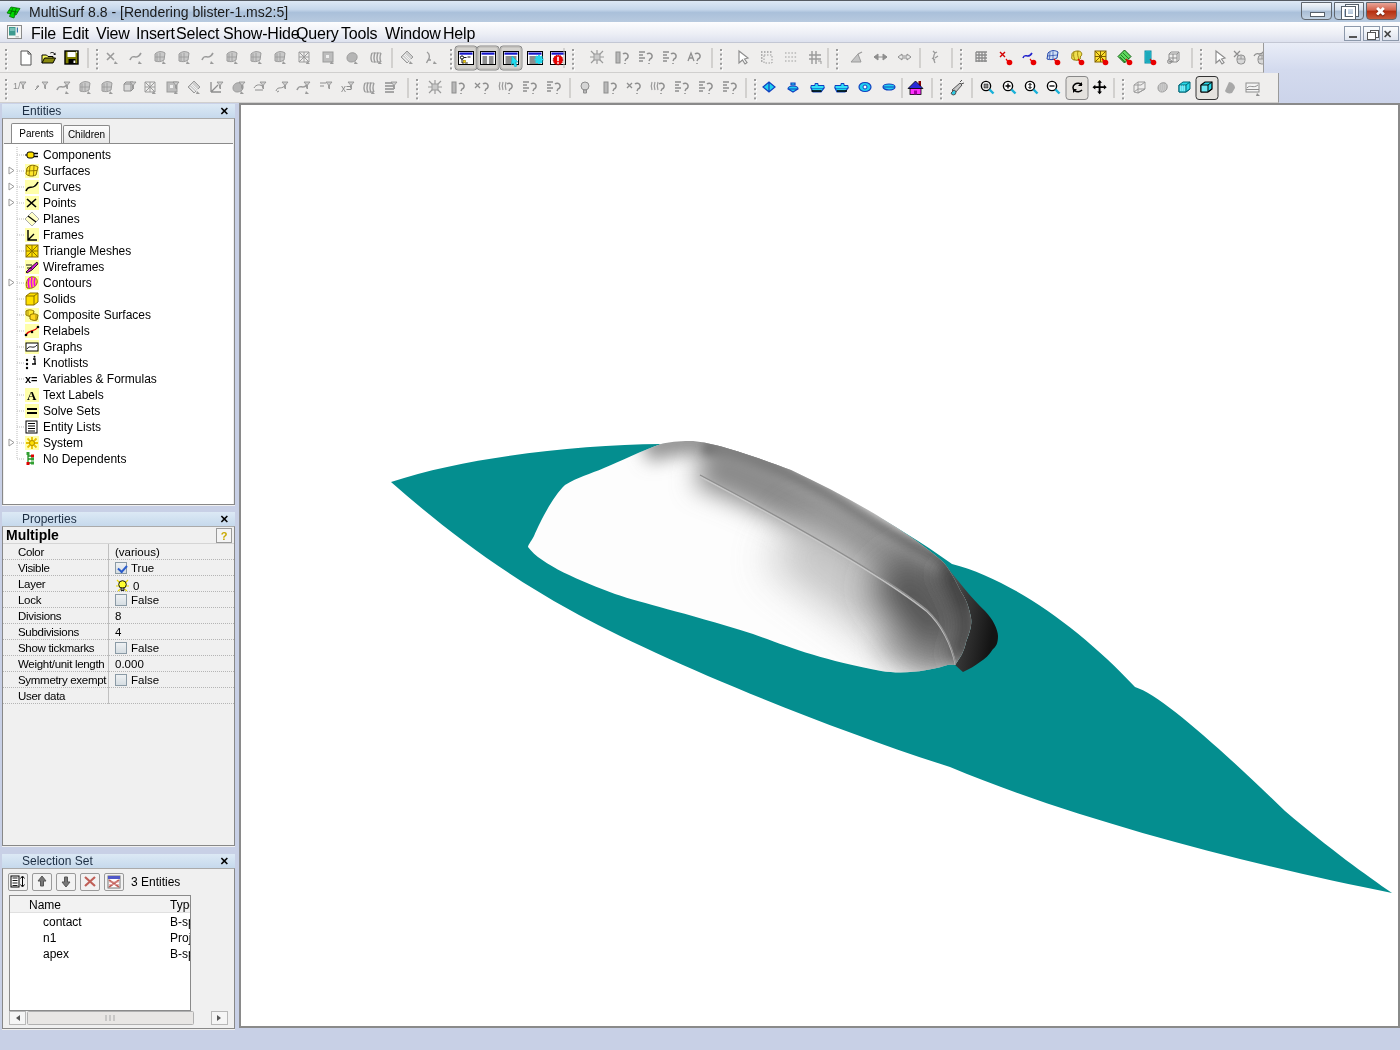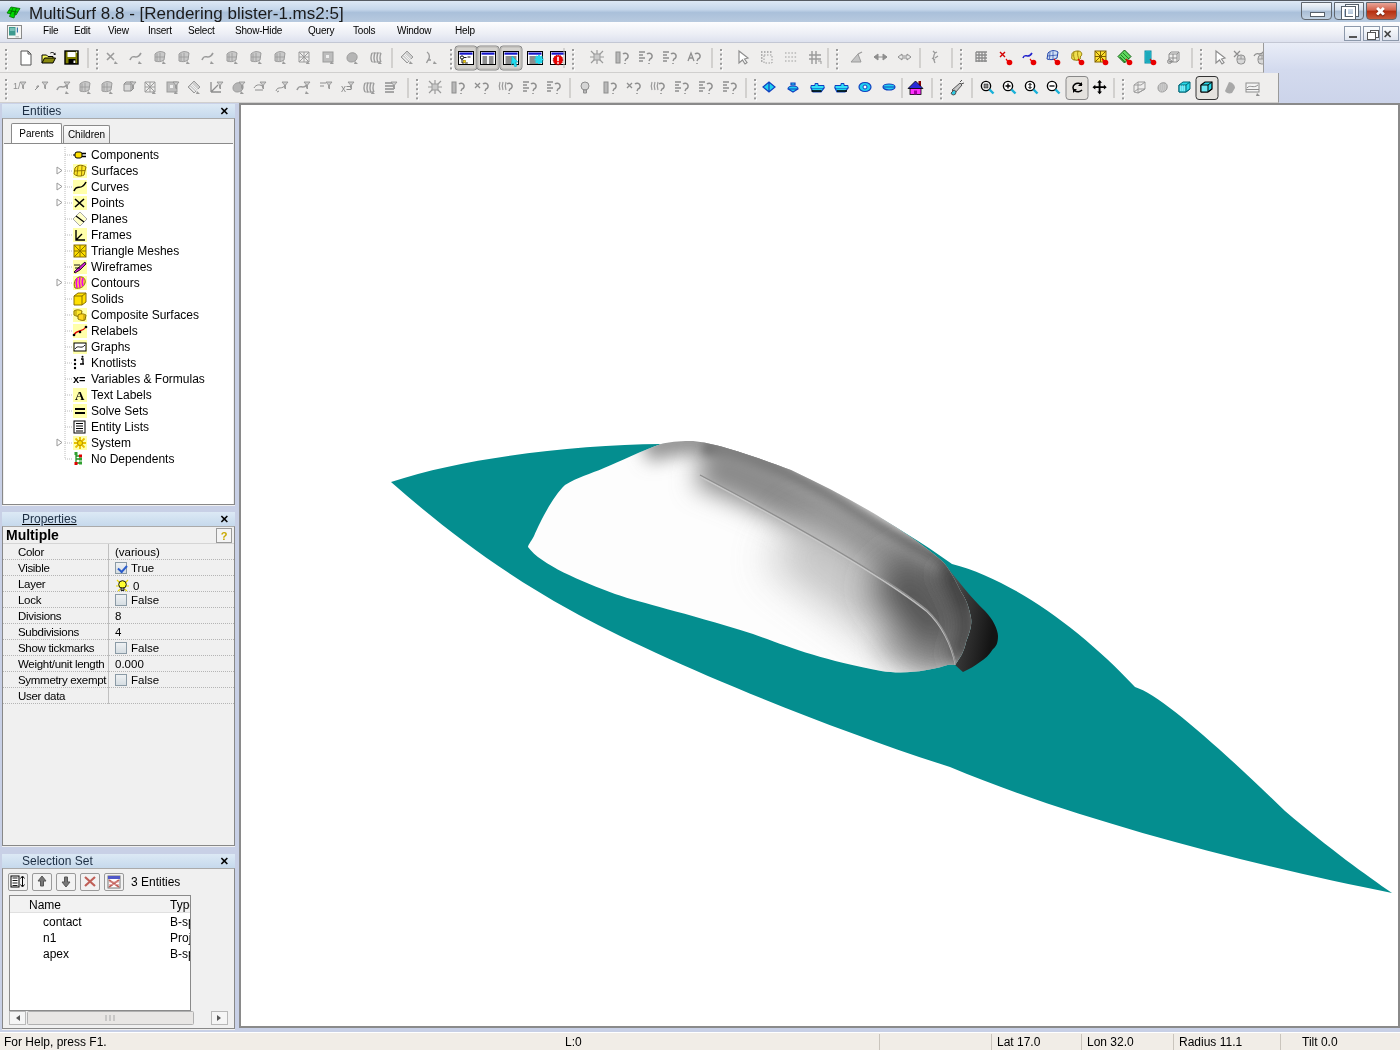--- a/index.html
+++ b/index.html
@@ -3,33 +3,33 @@
 <meta charset="utf-8">
 <style>
 * { margin:0; padding:0; box-sizing:border-box; }
 html,body { width:1400px; height:1050px; overflow:hidden; font-family:"Liberation Sans", sans-serif; }
 #root { position:relative; width:1400px; height:1050px; background:linear-gradient(180deg,#e9edf7 43px,#d3daee 70px,#ccd4ea 103px,#c8d0e6 104px,#c8d0e6 100%); }
 
 #titlebar { position:absolute; left:0; top:0; width:1400px; height:22px;
   background:linear-gradient(#dde8f5 0%, #c6d7eb 40%, #aac0da 55%, #b8cadf 100%);
   border-top:1px solid #565b63; }
 #titlebar .ticon { position:absolute; left:6px; top:4px; width:16px; height:15px; }
-#titlebar .ttext { position:absolute; left:29px; top:3px; font-size:17px; color:#1a1a1a; }
+#titlebar .ttext { position:absolute; left:29px; top:3px; font-size:14px; color:#1a1a1a; }
 .winbtn { position:absolute; top:1px; height:18px; border:1px solid #60666e; border-radius:0 0 4px 4px; }
 #btnmin { left:1301px; width:31px; background:linear-gradient(#f4f7fa 0%, #cfdceb 45%, #a8bcd4 50%, #c2d2e3 100%); }
 #btnmax { left:1334px; width:30px; background:linear-gradient(#f4f7fa 0%, #cfdceb 45%, #a8bcd4 50%, #c2d2e3 100%); }
 #btncls { left:1366px; width:31px; background:linear-gradient(#e8a598 0%, #d2614a 45%, #b52d0e 50%, #c85b3c 100%); }
 #btnmin::after { content:""; position:absolute; left:8px; top:9px; width:13px; height:3px; background:#fff; border:1px solid #56606b; }
 #btnmax::after { content:""; position:absolute; left:7px; top:4px; width:9px; height:8px; background:transparent; border:2px solid #fff; outline:1px solid #56606b; }
 #btnmax::before { content:""; position:absolute; left:11px; top:2px; width:8px; height:7px; border:2px solid #fff; outline:1px solid #56606b; background:linear-gradient(#dfe9f4,#b4c6da); }
 #btncls::after { content:"\2716"; position:absolute; left:8px; top:1px; color:#fff; font-size:13px; text-shadow:0 1px 1px #5f1200; }
 
 #menubar { position:absolute; left:0; top:22px; width:1400px; height:21px; border-bottom:1px solid #c3c7d4;
   background:linear-gradient(#fdfdfe 0%, #eceef5 60%, #dde1ee 100%); }
-#menubar .mitem { position:absolute; top:3px; font-size:10px; color:#000; letter-spacing:-0.2px;margin-left:12px; }
+#menubar .mitem { position:absolute; top:3px; font-size:16px; color:#000; letter-spacing:-0.2px; }
 #menubar .micon { position:absolute; left:7px; top:3px; width:16px; height:14px; }
 .mdibtn { position:absolute; top:4px; width:17px; height:15px; background:linear-gradient(#fbfcfd,#dfe4ef); border:1px solid #8d99ab; }
 #mdimin { left:1344px; } #mdirest { left:1363px; } #mdicls { left:1382px; }
 #mdimin::after { content:""; position:absolute; left:4px; top:9px; width:8px; height:2px; background:#555; }
 #mdirest::after { content:""; position:absolute; left:3px; top:5px; width:7px; height:6px; border:1px solid #555; background:#fff; }
 #mdirest::before { content:""; position:absolute; left:6px; top:3px; width:7px; height:6px; border:1px solid #555; background:#fff; }
 #mdicls::after { content:"\2715"; position:absolute; left:0; top:1px; width:100%; font-size:11px; color:#444; font-weight:bold; }
 
 .tbrow { position:absolute; left:0; background:#efeeed; border-bottom:1px solid #d0cfce; }
 #tb1 { top:43px; width:1264px; height:30px; border-right:1px solid #9a9a9a; }
@@ -41,27 +41,27 @@
 .ptitle .px { position:absolute; right:6px; top:0px; color:#000; font-size:11px; font-weight:bold; }
 .pbody { position:relative; border:1px solid #888; border-top:1px solid #aaa; background:#f0f0f0; }
 
 #entities { top:104px; height:402px; }
 #entities .pbody { height:387px; background:#f0f0f0; }
 .tabrow { position:relative; height:24px; background:#f0f0f0; }
 .tab { position:absolute; top:2px; height:19px; font-size:10px; text-align:center;
   border:1px solid #8a8a8a; border-bottom:none; border-radius:2px 2px 0 0; }
 #tabparents { left:8px; width:51px; background:#fff; z-index:2; top:4px; height:20px; line-height:19px; }
 #tabchildren { left:60px; width:47px; background:linear-gradient(#fcfcfc,#e8e8e8); top:6px; height:18px; line-height:17px; }
-#treebox { position:absolute; left:1px; top:24px; width:229px; height:361px; background:#fff; border-top:1px solid #8a8a8a; padding-top:3px;padding-left:48px; }
+#treebox { position:absolute; left:1px; top:24px; width:229px; height:361px; background:#fff; border-top:1px solid #8a8a8a; padding-top:3px; }
 .trow { position:relative; height:16px; font-size:12px; white-space:nowrap; }
 .trow .lbl { position:absolute; left:39px; top:1px; }
 .trow .tic { position:absolute; left:20px; top:0px; width:16px; height:16px; }
 .trow .arr { position:absolute; left:3px; top:3px; width:9px; height:9px; }
 
-#props { top:512px; height:335px;text-decoration:underline; }
+#props { top:512px; height:335px; }
 #props .pbody { height:320px; }
 #phdr { position:relative; height:17px; background:#f0f0f0; border-bottom:1px solid #d5d5d5; }
 #phdr b { position:absolute; left:3px; top:0px; font-size:14px; }
 #phelp { position:absolute; right:2px; top:1px; width:16px; height:15px; border:1px solid #9a9a9a; background:#f4f4f4; text-align:center; font-size:11px; font-weight:bold; color:#c8a800; line-height:14px; }
 .prow { position:relative; height:16px; font-size:11.5px; border-bottom:1px dotted #b5b5b5; }
 .prow .k { position:absolute; left:15px; top:2px; width:93px; overflow:hidden; white-space:nowrap; letter-spacing:-0.3px; }
 .prow .v { position:absolute; left:112px; top:2px; white-space:nowrap; }
 .prow::after { content:""; position:absolute; left:105px; top:0; width:1px; height:16px; background:#c0c0c0; }
 .cb { position:relative; display:inline-block; width:12px; height:12px; border:1px solid #8a9aa5; background:linear-gradient(#eef1f3,#d5dde2); vertical-align:-2px; margin-right:4px; }
 .cbc::after { content:""; position:absolute; left:2px; top:2px; width:7px; height:4px; border-left:2px solid #2a5ccc; border-bottom:2px solid #2a5ccc; transform:rotate(-48deg); }
@@ -1200,26 +1200,13 @@
         <path d="M 645 528 C 676 543, 696 553, 708 558" fill="none" stroke="#8e8e8e" stroke-width="32" filter="url(#blur14)"></path>
         <path d="M 545 432 C 615 482, 662 516, 696 546" fill="none" stroke="#bcbcbc" stroke-width="66" filter="url(#blur20)" opacity="0.85"></path>
         <path d="M 648 463 C 675 495, 695 520, 704 545" fill="none" stroke="#4f4f4f" stroke-width="56" filter="url(#blur18)"></path>
         <path d="M 703 460 C 716 480, 726 500, 727 520 C 726 535, 720 548, 713 558" fill="none" stroke="#383838" stroke-width="24" filter="url(#blur10)"></path>
         <path d="M 459 371.5 C 550 419.5, 640 469.5, 686 506.5 C 703 522.5, 711 542.5, 715 561.5" fill="none" stroke="#c9c9c9" stroke-width="1.6" opacity="0.9"></path>
         <path d="M 459 370 C 550 418, 640 468, 686 505 C 703 521, 711 541, 715 560" fill="none" stroke="#8e8e8e" stroke-width="1.4"></path>
       </g>
     </svg>
   </div>
 
-  <div id="statusbar">
-    <div class="cell" style="left:4px;">For Help, press F1.</div>
-    <div class="cell" style="left:565px;">L:0</div>
-    <div class="ssep" style="left:879px;"></div>
-    <div class="ssep" style="left:991px;"></div>
-    <div class="cell" style="left:997px;">Lat 17.0</div>
-    <div class="ssep" style="left:1081px;"></div>
-    <div class="cell" style="left:1087px;">Lon 32.0</div>
-    <div class="ssep" style="left:1173px;"></div>
-    <div class="cell" style="left:1179px;">Radius 11.1</div>
-    <div class="ssep" style="left:1280px;"></div>
-    <div class="cell" style="left:1302px;">Tilt 0.0</div>
-  </div>
 </div>
 
 </body></html>

